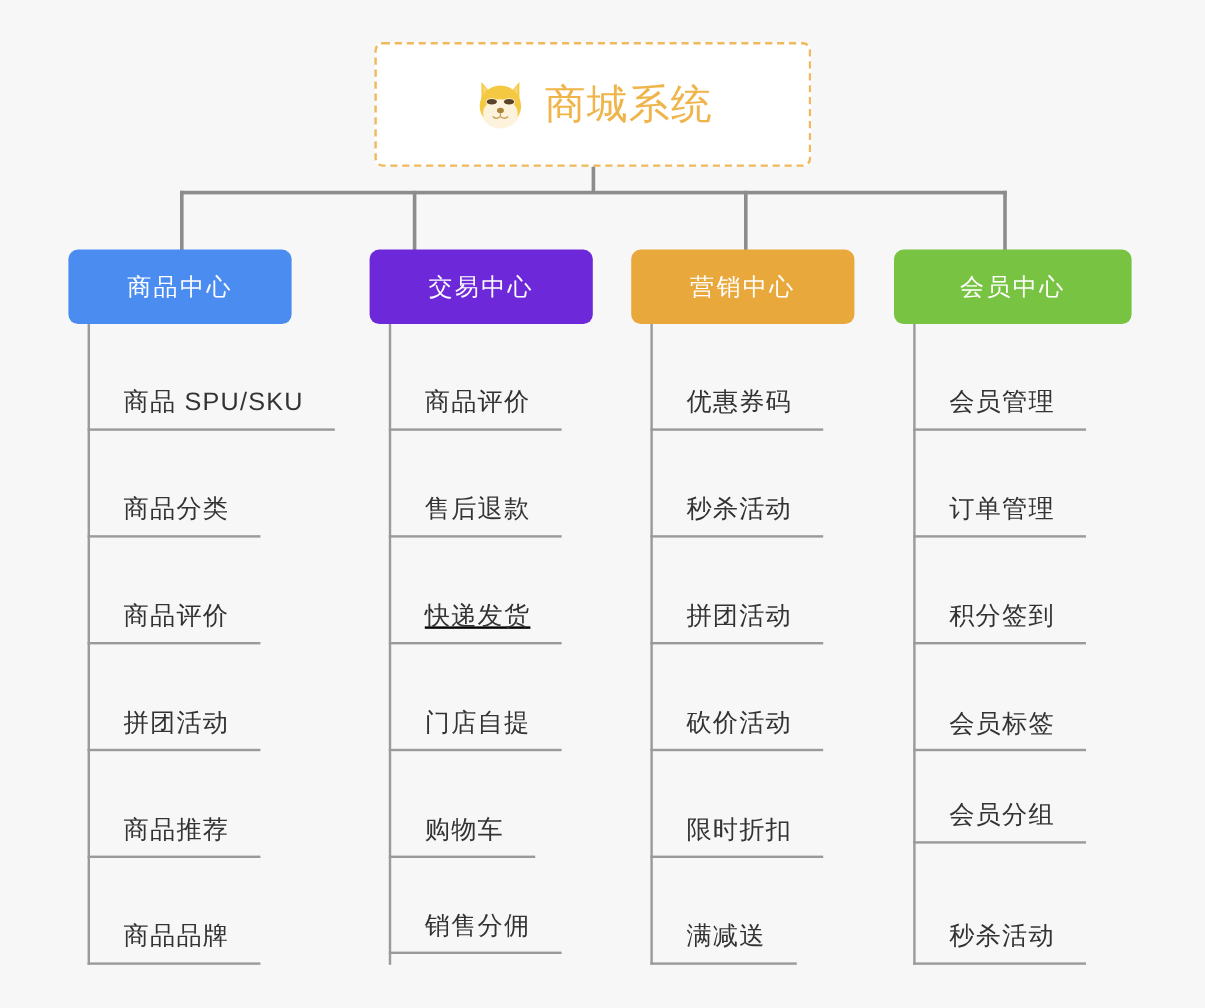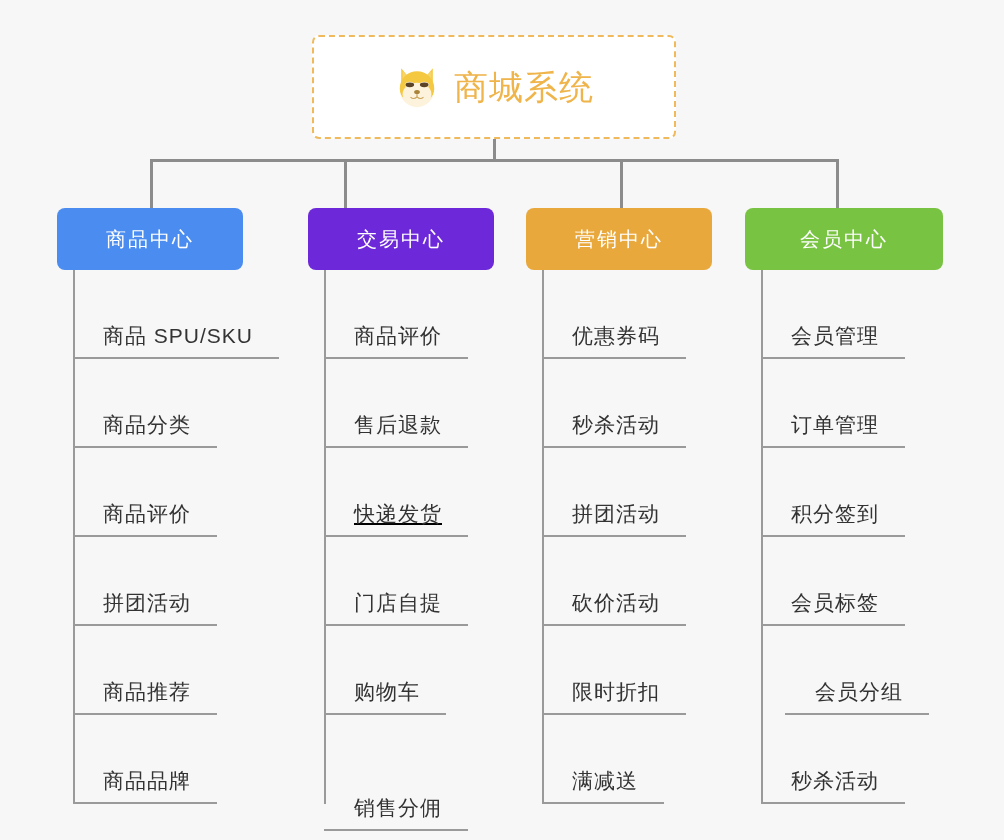--- a/index.html
+++ b/index.html
@@ -179,21 +179,21 @@
       </div>
       <div class="leaf" style="top:178px;text-decoration:underline;">
         <div class="leaf-inner">快递发货</div>
       </div>
       <div class="leaf" style="top:267px;">
         <div class="leaf-inner">门店自提</div>
       </div>
       <div class="leaf" style="top:356px;">
         <div class="leaf-inner">购物车</div>
       </div>
-      <div class="leaf" style="top:472px;text-align:right;">
+      <div class="leaf" style="top:436px;text-align:right;">
         <div class="leaf-inner">销售分佣</div>
       </div>
     </div>
   </div>
 
   <div class="column" style="left:526px; width:186px;">
     <div class="cat-box" style="width:186px; background:#e9a83c;">
       <span>营销中心</span>
     </div>
     <div class="leaf-wrap">
@@ -230,21 +230,21 @@
       </div>
       <div class="leaf" style="top:89px;">
         <div class="leaf-inner">订单管理</div>
       </div>
       <div class="leaf" style="top:178px;">
         <div class="leaf-inner">积分签到</div>
       </div>
       <div class="leaf" style="top:267px;font-family:Liberation Serif, serif;">
         <div class="leaf-inner">会员标签</div>
       </div>
-      <div class="leaf" style="top:356px;padding-left:24px;">
+      <div class="leaf" style="top:344px;">
         <div class="leaf-inner">会员分组</div>
       </div>
       <div class="leaf" style="top:445px;">
         <div class="leaf-inner">秒杀活动</div>
       </div>
     </div>
   </div>
 
 </div>
 

